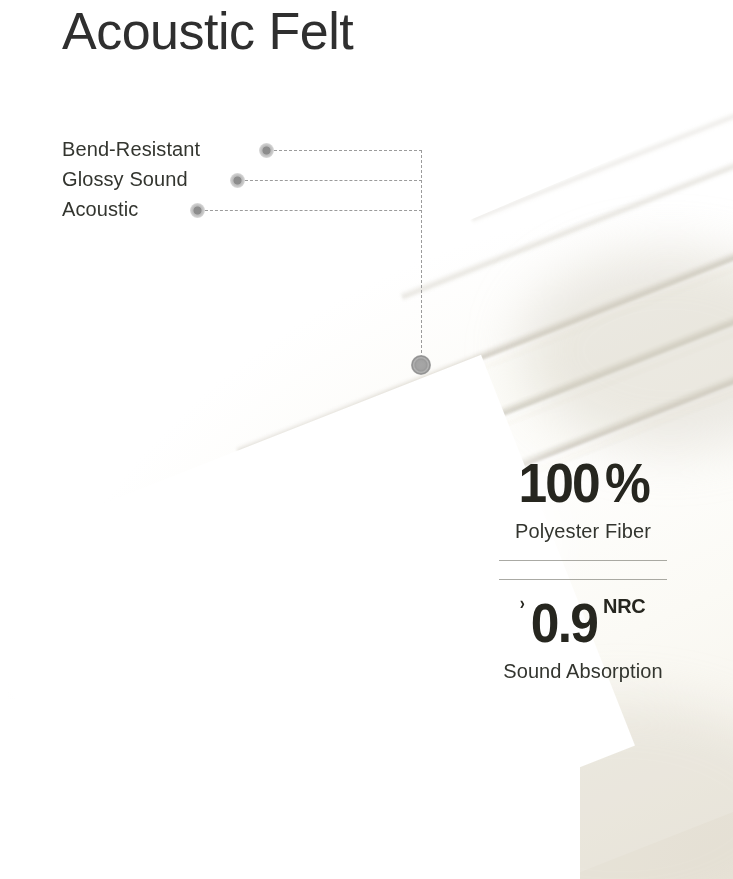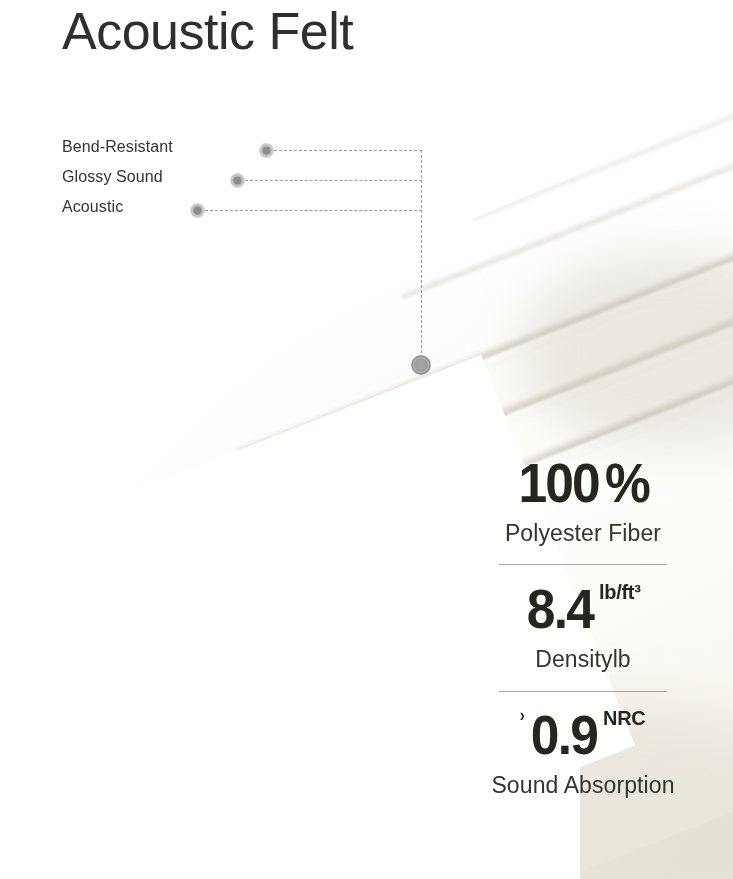--- a/index.html
+++ b/index.html
@@ -123,21 +123,21 @@
     line-height: 58px;
     font-weight: 300;
     letter-spacing: -0.5px;
     color: #2f2f2f;
   }
   .title .t-line { display: block; }
 
   
   .feature {
     position: absolute;
-    font-size: 16px;
+    font-size: 20px;
     font-weight: 300;
     color: #33352f;
     letter-spacing: 0.1px;
     white-space: nowrap;
   }
   .f1 { left: 62px; top: 138px; }
   .f2 { left: 62px; top: 168px; }
   .f3 { left: 62px; top: 198px; }
 
   
@@ -228,21 +228,21 @@
     font-size: 19px;
     font-weight: 700;
     margin-right: 3px;
     transform: scaleX(0.8);
     position: relative;
     top: -2px;
   }
 
   .stat-label {
     margin-top: 9px;
-    font-size: 23px;
+    font-size: 20px;
     font-weight: 300;
     color: #33352f;
     letter-spacing: 0.1px;
   }
 
   .divider {
     width: 168px;
     height: 0;
     margin: 17px auto 16px auto;
     border-top: 1px solid #8e8d86;
@@ -314,27 +314,20 @@
       <div class="stat">
         <div class="stat-value">
           <span class="big">100</span>
             <span class="big">%</span>
         </div>
         <div class="stat-label">Polyester Fiber</div>
       </div>
 
       <div class="divider"></div>
 
-      <div class="stat">
-        <div class="stat-value">
-          <span class="big">8.4</span>
-            <span class="unit">lb/ft³</span>
-        </div>
-        <div class="stat-label">Densitylb</div>
-      </div>
 
       <div class="divider d-second"></div>
 
       <div class="stat">
         <div class="stat-value">
           <span class="gt">›</span>
             <span class="big">0.9</span>
             <span class="unit">NRC</span>
         </div>
         <div class="stat-label">Sound Absorption</div>

